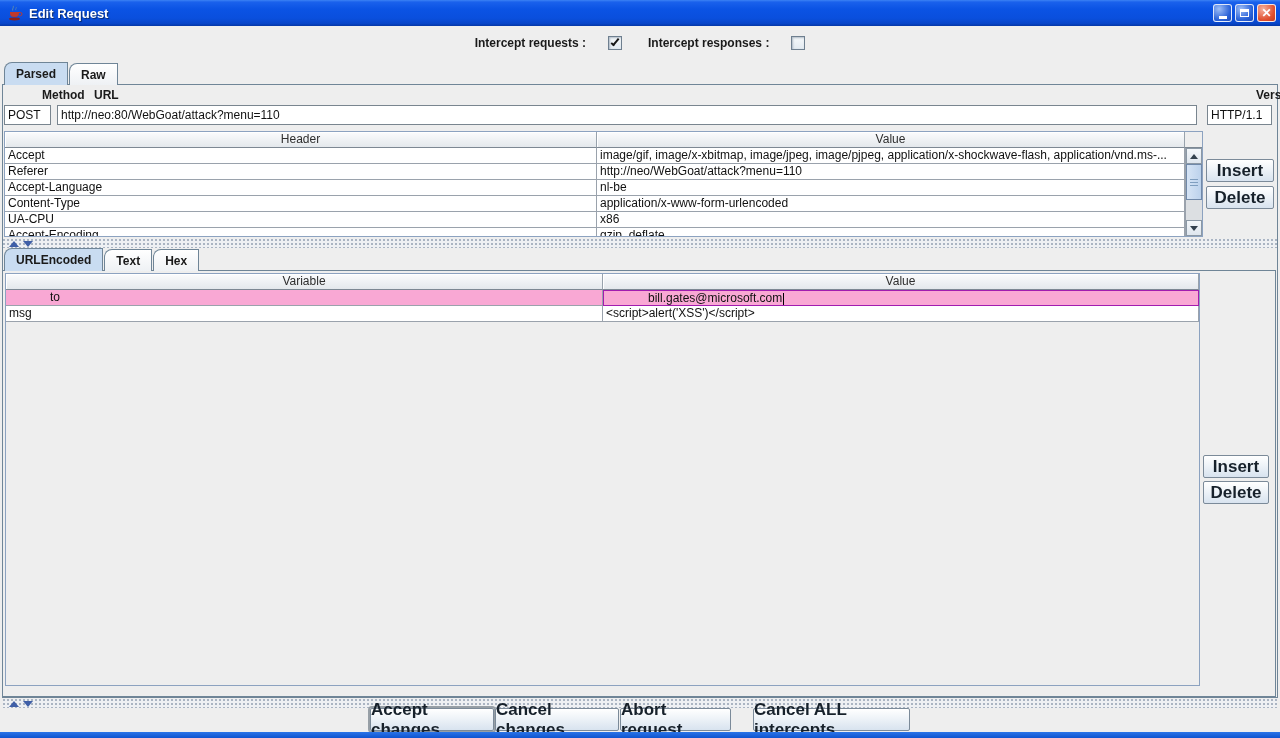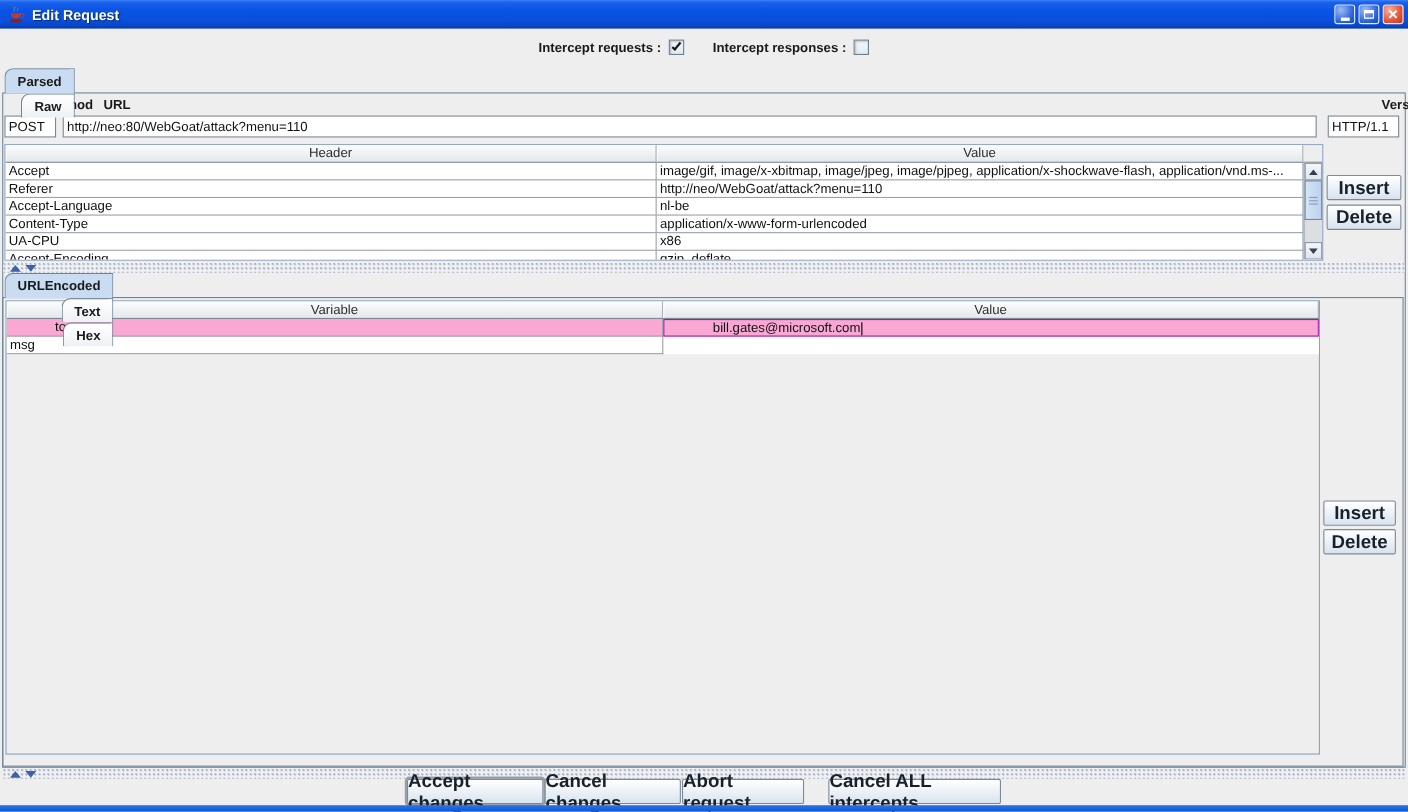--- a/index.html
+++ b/index.html
@@ -17,28 +17,28 @@
     display:flex; align-items:center; justify-content:center; }
   .wbtn.minmax { background:radial-gradient(circle at 30% 25%, #9dbdf6, #2a62d8 65%, #1c4ab8); }
   .wbtn.close { background:radial-gradient(circle at 30% 25%, #f6b09c, #e0502f 65%, #c43b1b); }
   .glyph-min { width:8px; height:3px; background:#fff; margin-top:8px; }
   .glyph-max { width:9px; height:8px; border:1px solid #fff; border-top:3px solid #fff; }
   .glyph-x { color:#fff; font-weight:bold; font-size:12px; line-height:12px; }
 
   
   #intercept { position:absolute; left:0; top:32px; width:1280px; height:22px;
     display:flex; align-items:center; justify-content:center; gap:26px; }
-  .cb-group { display:flex; align-items:center; gap:7px; font-weight:bold; color:#1a1a1a; }
+  .cb-group { display:flex; align-items:center; gap:22px; font-weight:bold; color:#1a1a1a; }
   .cb { width:14px; height:14px; border:1px solid #6e7f8f; background:linear-gradient(#f5f8fa,#e3eaf1);
     box-shadow:inset 1px 1px 2px rgba(80,100,125,.4); display:flex; }
   .check-mark { width:4px; height:9px; border-right:2px solid #161616; border-bottom:2px solid #161616;
     transform:rotate(40deg); margin:0px 0 0 4px; }
 
   
-  .tabbar { position:absolute; display:flex; align-items:flex-end;flex-direction:column; }
+  .tabbar { position:absolute; display:flex; align-items:flex-end; }
   .tab { height:22px; padding:0 11px; display:flex; align-items:center; font-weight:bold; color:#1a1a1a;
     border:1px solid #6f8597; border-bottom:none; border-top-left-radius:8px;
     background:linear-gradient(#ffffff,#eef1f4); margin-right:1px; position:relative; z-index:1; }
   .tab.selected { height:23px; background:#c9dcf1; z-index:3; }
   #outer-tabbar { left:4px; top:62px; }
   #inner-tabbar { left:4px; top:248px; }
 
   .content-border { position:absolute; border:1px solid #6f8597; background:transparent; z-index:0; }
   #outer-content { left:2px; top:84px; width:1276px; height:614px; background:#eee; }
   #inner-content { left:2px; top:270px; width:1274px; height:427px; }
@@ -223,20 +223,21 @@
     <div class="thead">
       <div class="th col-a">Variable</div>
       <div class="th col-b">Value</div>
     </div>
     <div class="tr selected">
       <div class="td col-a">to</div>
       <div class="td col-b editing"><span>bill.gates@microsoft.com</span><span class="caret"></span></div>
     </div>
     <div class="tr">
       <div class="td col-a">msg</div>
+      <div class="td col-b">&lt;script&gt;alert('XSS')&lt;/script&gt;</div>
     </div>
   </div>
 
   <div class="metal-btn" style="left:1203px;top:455px;width:66px;height:23px;">Insert</div>
   <div class="metal-btn" style="left:1203px;top:481px;width:66px;height:23px;">Delete</div>
 
   <div class="divider" style="left:3px;top:699px;width:1274px;">
     <span class="tri-up"></span>
     <span class="tri-down"></span>
   </div>

